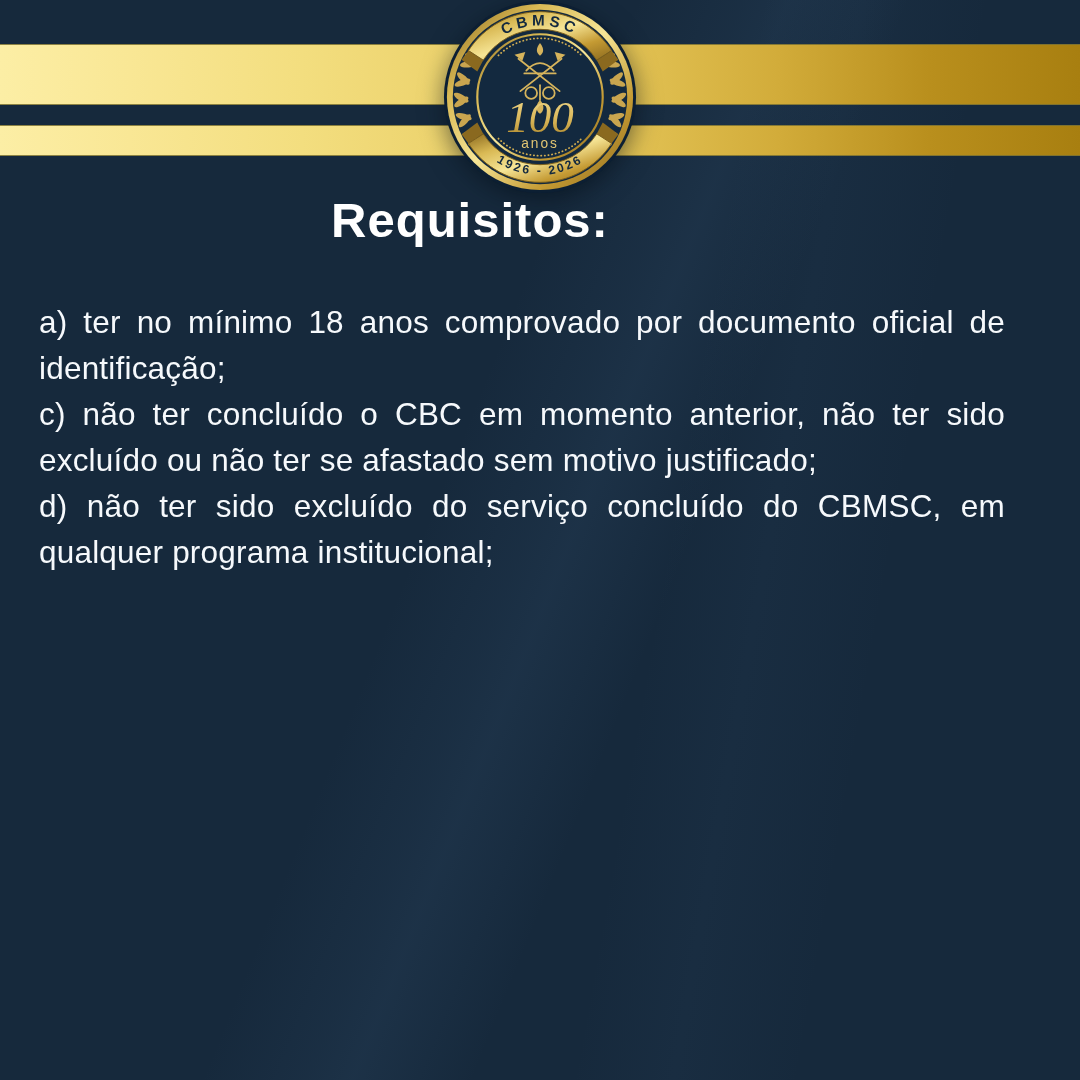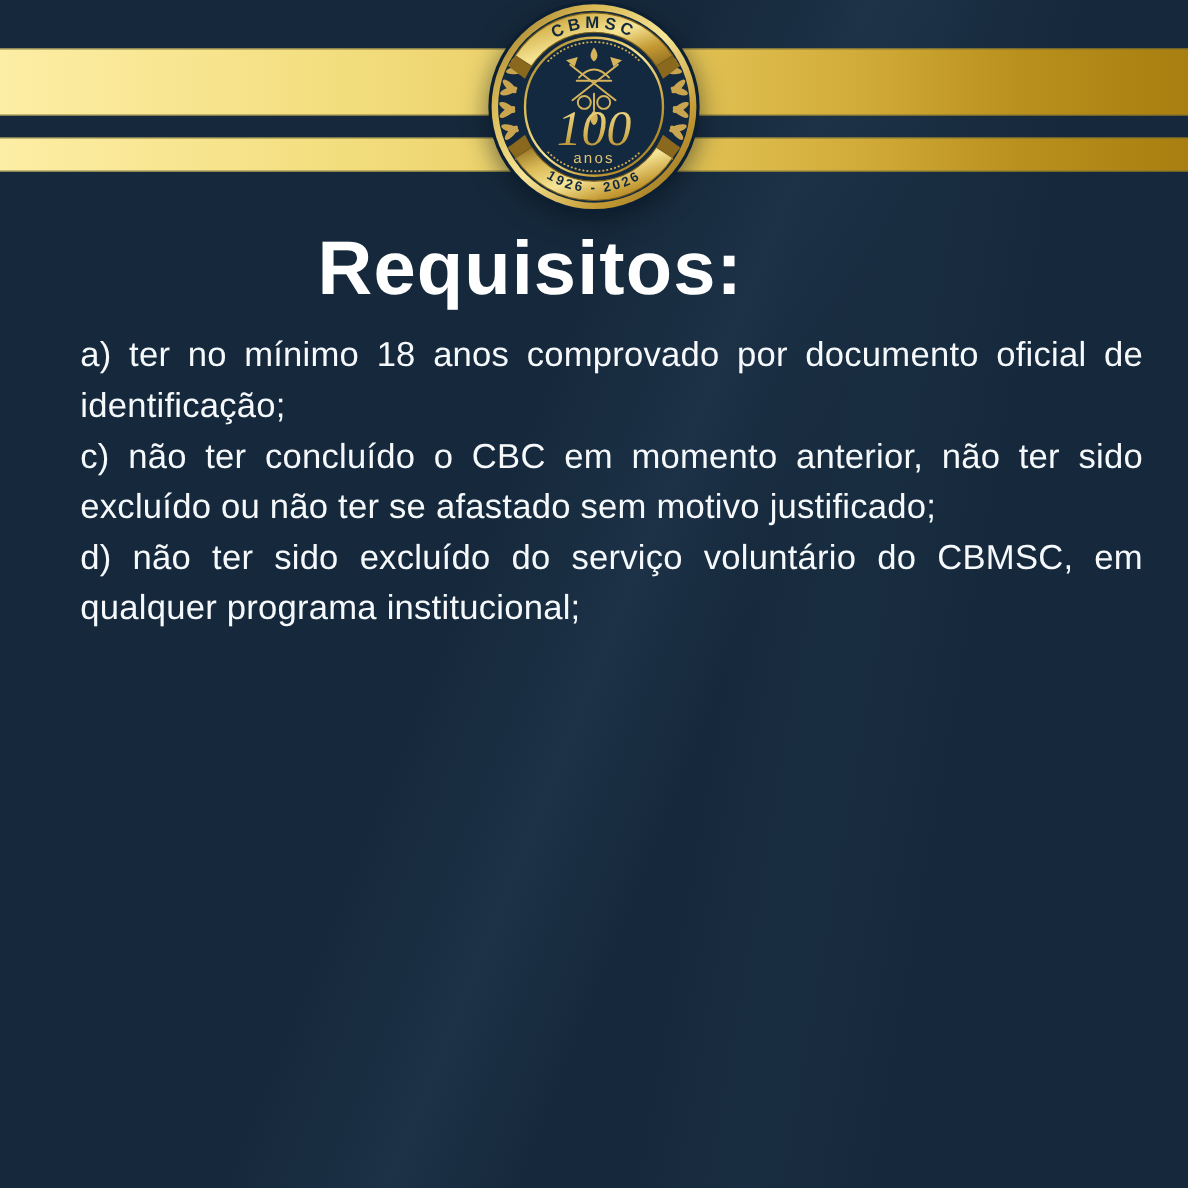--- a/index.html
+++ b/index.html
@@ -40,32 +40,32 @@
     position: absolute;
     left: 442px; top: -1px;
     width: 196px; height: 196px;
     z-index: 2;
     filter: drop-shadow(0 6px 12px rgba(4,14,24,0.55));
   }
 
   .title {
     position: absolute;
     top: 192px; left: 0; width: 940px;
-    margin: 12px;
+    margin: 0;
     text-align: center;
     color: #FFFFFF;
-    font-size: 69px;
+    font-size: 49px;
     font-weight: bold;
     letter-spacing: 1px;
     z-index: 2;
   }
 
   .requirements {
     position: absolute;
-    top: 299px; left: 73px; width: 966px;
+    top: 299px; left: 39px; width: 966px;
     z-index: 2;
     color: #F6F9FC;
     font-size: 31.5px;
     line-height: 46px;
     letter-spacing: 0.2px;
   }
   .requirements p {
     margin: 0;
     text-align: justify;
     text-align-last: left;
@@ -209,16 +209,16 @@
       <text class="num100" x="100" y="136" text-anchor="middle" font-size="46" fill="url(#gGoldV)">100</text>
       <text x="100" y="152" text-anchor="middle" font-size="14" letter-spacing="2" fill="#E2C573">anos</text>
     </svg>
   </div>
 
   <h1 class="title">Requisitos:</h1>
 
   <div class="requirements">
     <p>a) ter no mínimo 18 anos comprovado por documento oficial de identificação;</p>
     <p>c) não ter concluído o CBC em momento anterior, não ter sido excluído ou não ter se afastado sem motivo justificado;</p>
-    <p>d) não ter sido excluído do serviço voluntário do CBMSC, em qualquer programa institucional;</p>
+    <p>d) não ter sido excluído do serviço concluído do CBMSC, em qualquer programa institucional;</p>
   </div>
 
 </div>
 
 </body></html>

